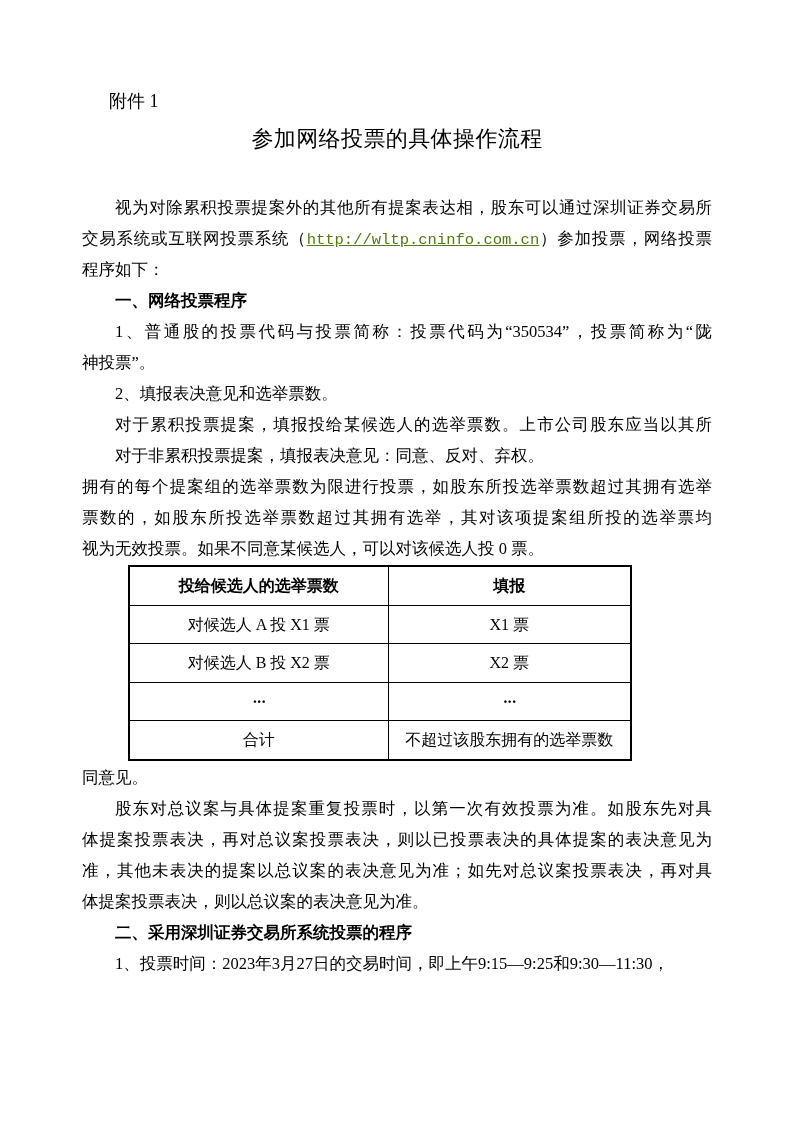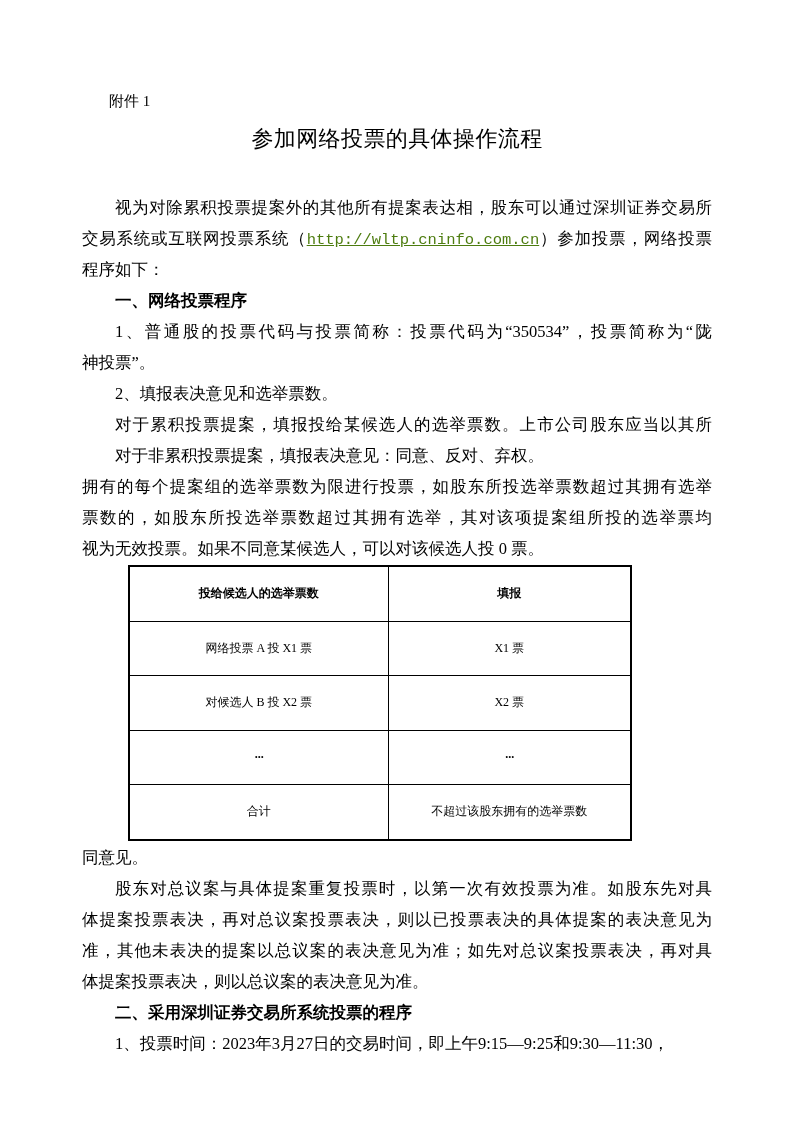--- a/index.html
+++ b/index.html
@@ -11,21 +11,21 @@
     font-family:"Liberation Serif","DejaVu Serif",serif;
     overflow:hidden;
     margin:0 auto;
   }
   .doc {
     position:absolute;
     left:82px; top:89px;
     width:630px;
   }
   .attachment {
-    font-size:15px;
+    font-size:18px;
     line-height:24px;
     padding-left:27px;
   }
   .title {
     margin:11px 0 0 0;
     font-size:22px;
     letter-spacing:0.4px;
     font-weight:normal;
     text-align:center;
     line-height:30px;
@@ -55,24 +55,24 @@
   table.votes {
     border-collapse:collapse;
     table-layout:fixed;
     width:502px;
     margin:1px 0 0 46px;
     border:2px solid #000000;
   }
   table.votes th, table.votes td {
     border:1px solid #000000;
     height:29.5px;
-    padding:12px;
+    padding:4px;
     text-align:center;
     vertical-align:middle;
-    font-size:12px;
+    font-size:16px;
     line-height:29px;
   }
   table.votes th { font-weight:bold; }
   .dots { letter-spacing:-1px; font-weight:bold; }
   .lines-bottom { margin-top:1px; }
 </style>
 </head>
 <body>
 
 <div class="page">
@@ -103,21 +103,21 @@
       <colgroup>
         <col style="width:259px">
         <col style="width:243px">
       </colgroup>
       <tbody>
           <tr>
         <th>投给候选人的选举票数</th>
         <th>填报</th>
       </tr>
       <tr>
-        <td>网络投票 A 投 X1 票</td>
+        <td>对候选人 A 投 X1 票</td>
         <td>X1 票</td>
       </tr>
       <tr>
         <td>对候选人 B 投 X2 票</td>
         <td>X2 票</td>
       </tr>
       <tr>
         <td class="dots">···</td>
         <td class="dots">···</td>
       </tr>

